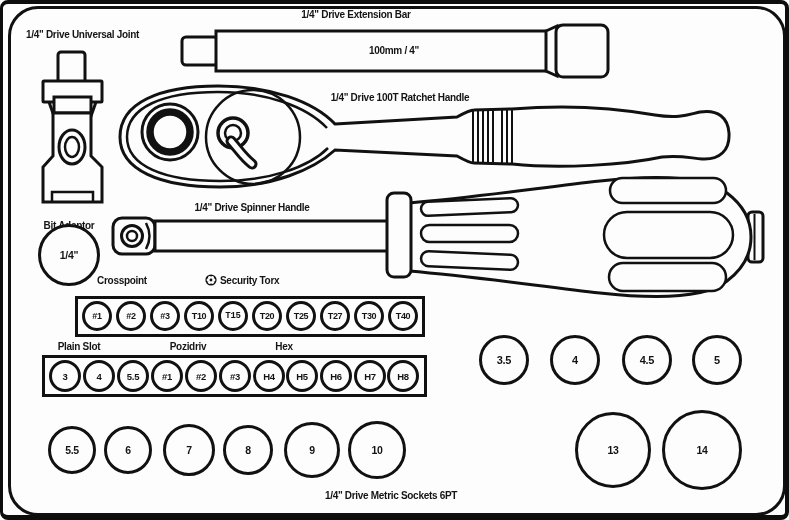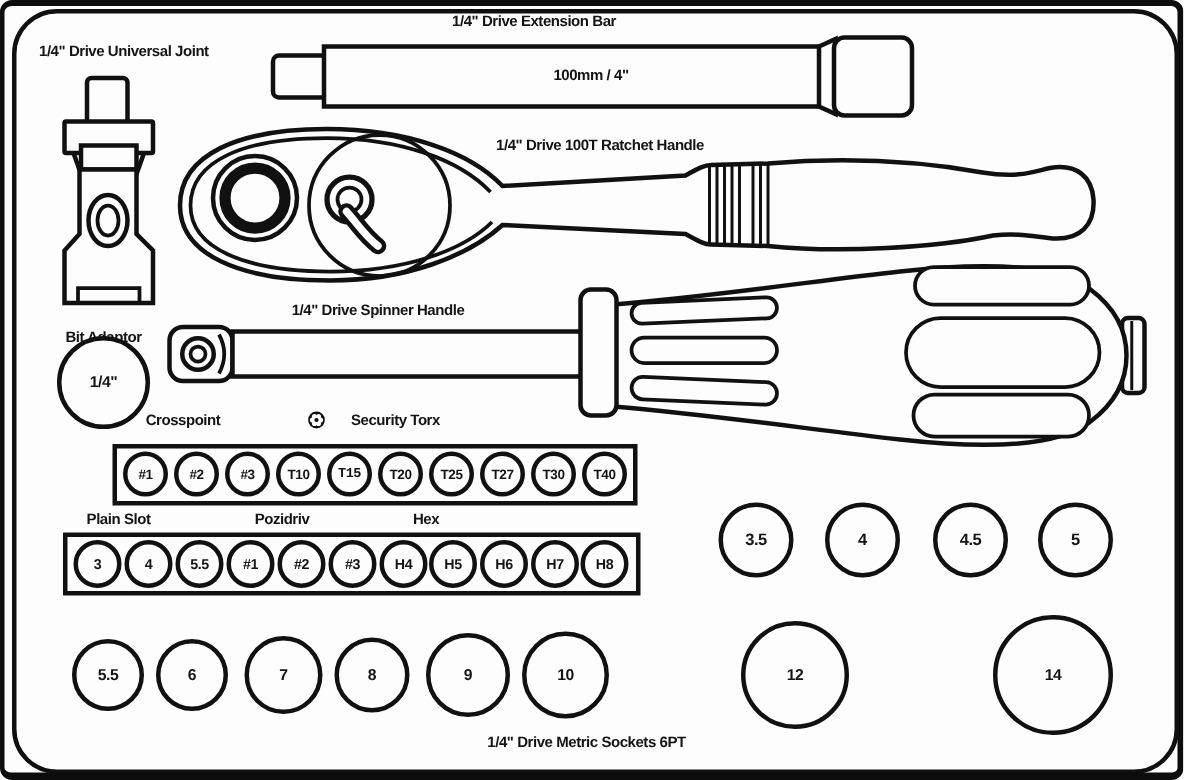--- a/index.html
+++ b/index.html
@@ -16,21 +16,21 @@
   .tm{position:absolute;left:425px;top:300px;width:352px;font-weight:700;font-size:9.5px;
       letter-spacing:-0.35px;line-height:12.5px;text-align:center;color:#141414;}
   .circ{position:absolute;box-sizing:border-box;border:3px solid #111;border-radius:50%;
         background:#fdfdfd;display:flex;align-items:center;justify-content:center;
         font-weight:700;letter-spacing:-0.3px;color:#141414;}
   .bitrow{position:absolute;box-sizing:border-box;border:3px solid #111;background:#fdfdfd;}
   .bit1{width:30px;height:30px;top:301px;font-size:9px;}
   .bit2{width:32px;height:32px;top:360px;font-size:9.5px;}
   .ssock{width:50px;height:50px;top:335px;font-size:11px;}
   .lsock{font-size:10.5px;}
-  .torx-group{position:absolute;left:189px;top:274px;display:flex;align-items:center;gap:17px;
+  .torx-group{position:absolute;left:189px;top:274px;display:flex;align-items:center;gap:3px;
        font-weight:700;font-size:10px;letter-spacing:-0.3px;padding-left:16px;}
 </style>
 </head>
 <body>
 
 <div class="page">
   <div class="tray"></div>
 
   <svg class="draw" width="789" height="520" viewBox="0 0 789 520" fill="#fdfdfd" stroke="#111" stroke-width="3">
 
@@ -172,17 +172,17 @@
   <div class="circ ssock" style="left:550px;">4</div>
   <div class="circ ssock" style="left:622px;">4.5</div>
   <div class="circ ssock" style="left:692px;">5</div>
 
   <div class="circ lsock" style="left:48px;top:426px;width:48px;height:48px;">5.5</div>
   <div class="circ lsock" style="left:104px;top:426px;width:48px;height:48px;">6</div>
   <div class="circ lsock" style="left:163px;top:424px;width:52px;height:52px;">7</div>
   <div class="circ lsock" style="left:223px;top:425px;width:50px;height:50px;">8</div>
   <div class="circ lsock" style="left:284px;top:422px;width:56px;height:56px;">9</div>
   <div class="circ lsock" style="left:348px;top:421px;width:58px;height:58px;">10</div>
-  <div class="circ lsock" style="left:494px;top:414px;width:72px;height:72px;">12</div>
+  <div class="circ lsock" style="left:575px;top:412px;width:76px;height:76px;">13</div>
   <div class="circ lsock" style="left:662px;top:410px;width:80px;height:80px;">14</div>
 
   <div class="photo-edge"></div>
 </div>
 
 </body></html>

